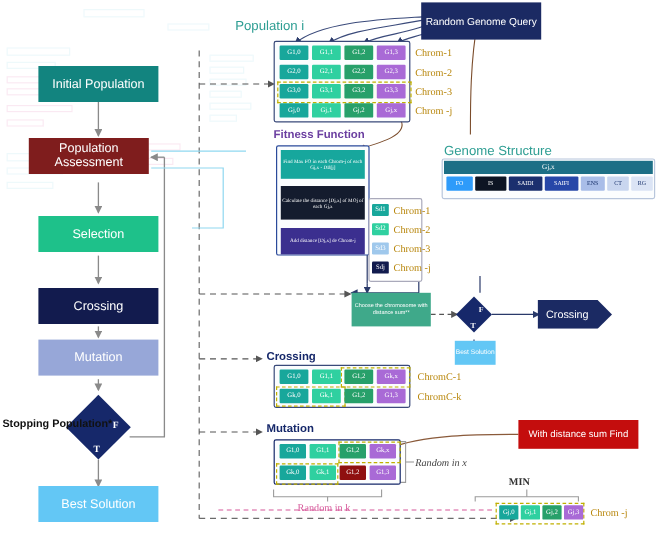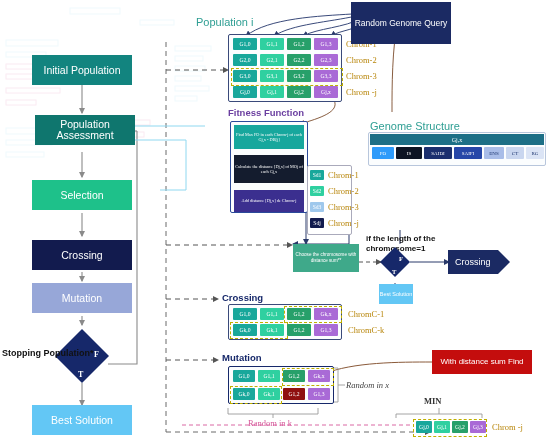--- a/index.html
+++ b/index.html
@@ -174,21 +174,21 @@
     <g stroke="#8fd8f0" stroke-width="1" fill="none">
       <path d="M126,140 L186,140 L186,190 L160,190"></path>
       <path d="M126,126 L205,126"></path>
     </g>
   </svg>
 
   <div class="node main-box" style="left:32px;top:55px;background:#12847f;">
     <span>Initial Population</span>
   </div>
 
-  <div class="node main-box" style="left:35px;top:115px;background:#0f766e;">
+  <div class="node main-box" style="left:24px;top:115px;background:#7f1d1d;">
     <span>Population Assessment</span>
   </div>
 
   <div class="node main-box" style="left:32px;top:180px;background:#1ec18a;">
     <span>Selection</span>
   </div>
 
   <div class="node main-box" style="left:32px;top:240px;background:#121b4e;">
     <span>Crossing</span>
   </div>
@@ -269,21 +269,21 @@
     </div>
   <div class="cell" style="left:314px;top:86px;width:24px;height:12px;background:#a96ad6;">
       <span>Gj,x</span>
     </div>
 
   <div class="lbl chrom-lbl" style="left:346px;top:39px;"><span>Chrom-1</span></div>
   <div class="lbl chrom-lbl" style="left:346px;top:55px;"><span>Chrom-2</span></div>
   <div class="lbl chrom-lbl" style="left:346px;top:71px;"><span>Chrom-3</span></div>
   <div class="lbl chrom-lbl" style="left:346px;top:87px;"><span>Chrom -j</span></div>
 
-  <div class="node" style="left:351px;top:2px;width:100px;height:42px;background:#1b2a63;font-size:8.5px;line-height:10px;">
+  <div class="node" style="left:351px;top:2px;width:100px;height:31px;background:#1b2a63;font-size:8.5px;line-height:10px;">
     <span>Random Genome Query</span>
   </div>
 
   <div class="lbl" style="left:228px;top:107px;color:#6b3fa0;font-size:9.5px;font-weight:700;">
     <span>Fitness Function</span>
   </div>
   <div class="panel" style="left:230px;top:121px;width:78px;height:92px;border-color:#2b4a9a;"></div>
 
   <div class="ff-box" style="left:234px;top:125px;width:70px;height:24px;background:#17a79d;">
     <span>Find Max FO in each Chrom-j of each Gj,x - DB[j]</span>
@@ -337,23 +337,20 @@
       <span>CT</span>
     </div>
   <div class="cell" style="left:526px;top:147px;width:18px;height:12px;background:#dbe4f5;font-size:5px;color:#17306b;">
       <span>RG</span>
     </div>
 
   <div class="node" style="left:293px;top:244px;width:66px;height:28px;background:#3fa98a;font-size:4.6px;line-height:6px;padding:2px;">
     <span>Choose the chromosome with distance sum**</span>
   </div>
 
-  <div class="lbl" style="left:366px;top:234px;color:#111;font-size:8px;font-weight:700;line-height:9.5px;white-space:normal;width:90px;">
-    <span>if the length of the chromosome=1</span>
-  </div>
 
   <svg class="diamond" style="left:379px;top:246px;width:32px;height:32px;" viewBox="0 0 32 32">
     <polygon points="16,1 31,16 16,31 1,16" fill="#16286a"></polygon>
   </svg>
   <div class="lbl" style="left:399px;top:255px;color:#fff;font-size:6.5px;font-weight:700;font-family:'Liberation Serif',serif;">
     <span>F</span>
   </div>
   <div class="lbl" style="left:392px;top:268px;color:#fff;font-size:6.5px;font-weight:700;font-family:'Liberation Serif',serif;">
     <span>T</span>
   </div>

